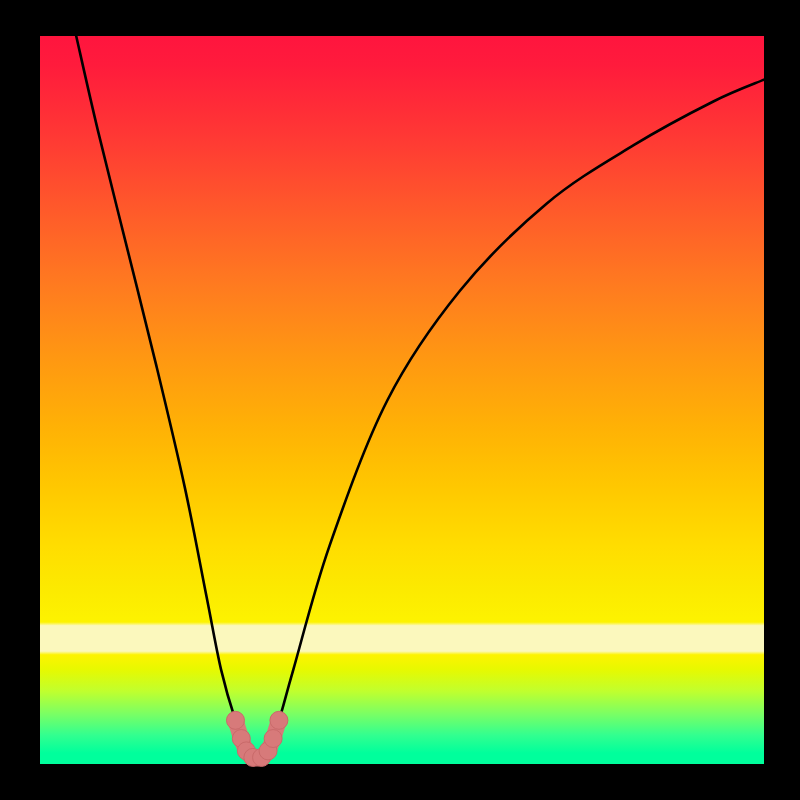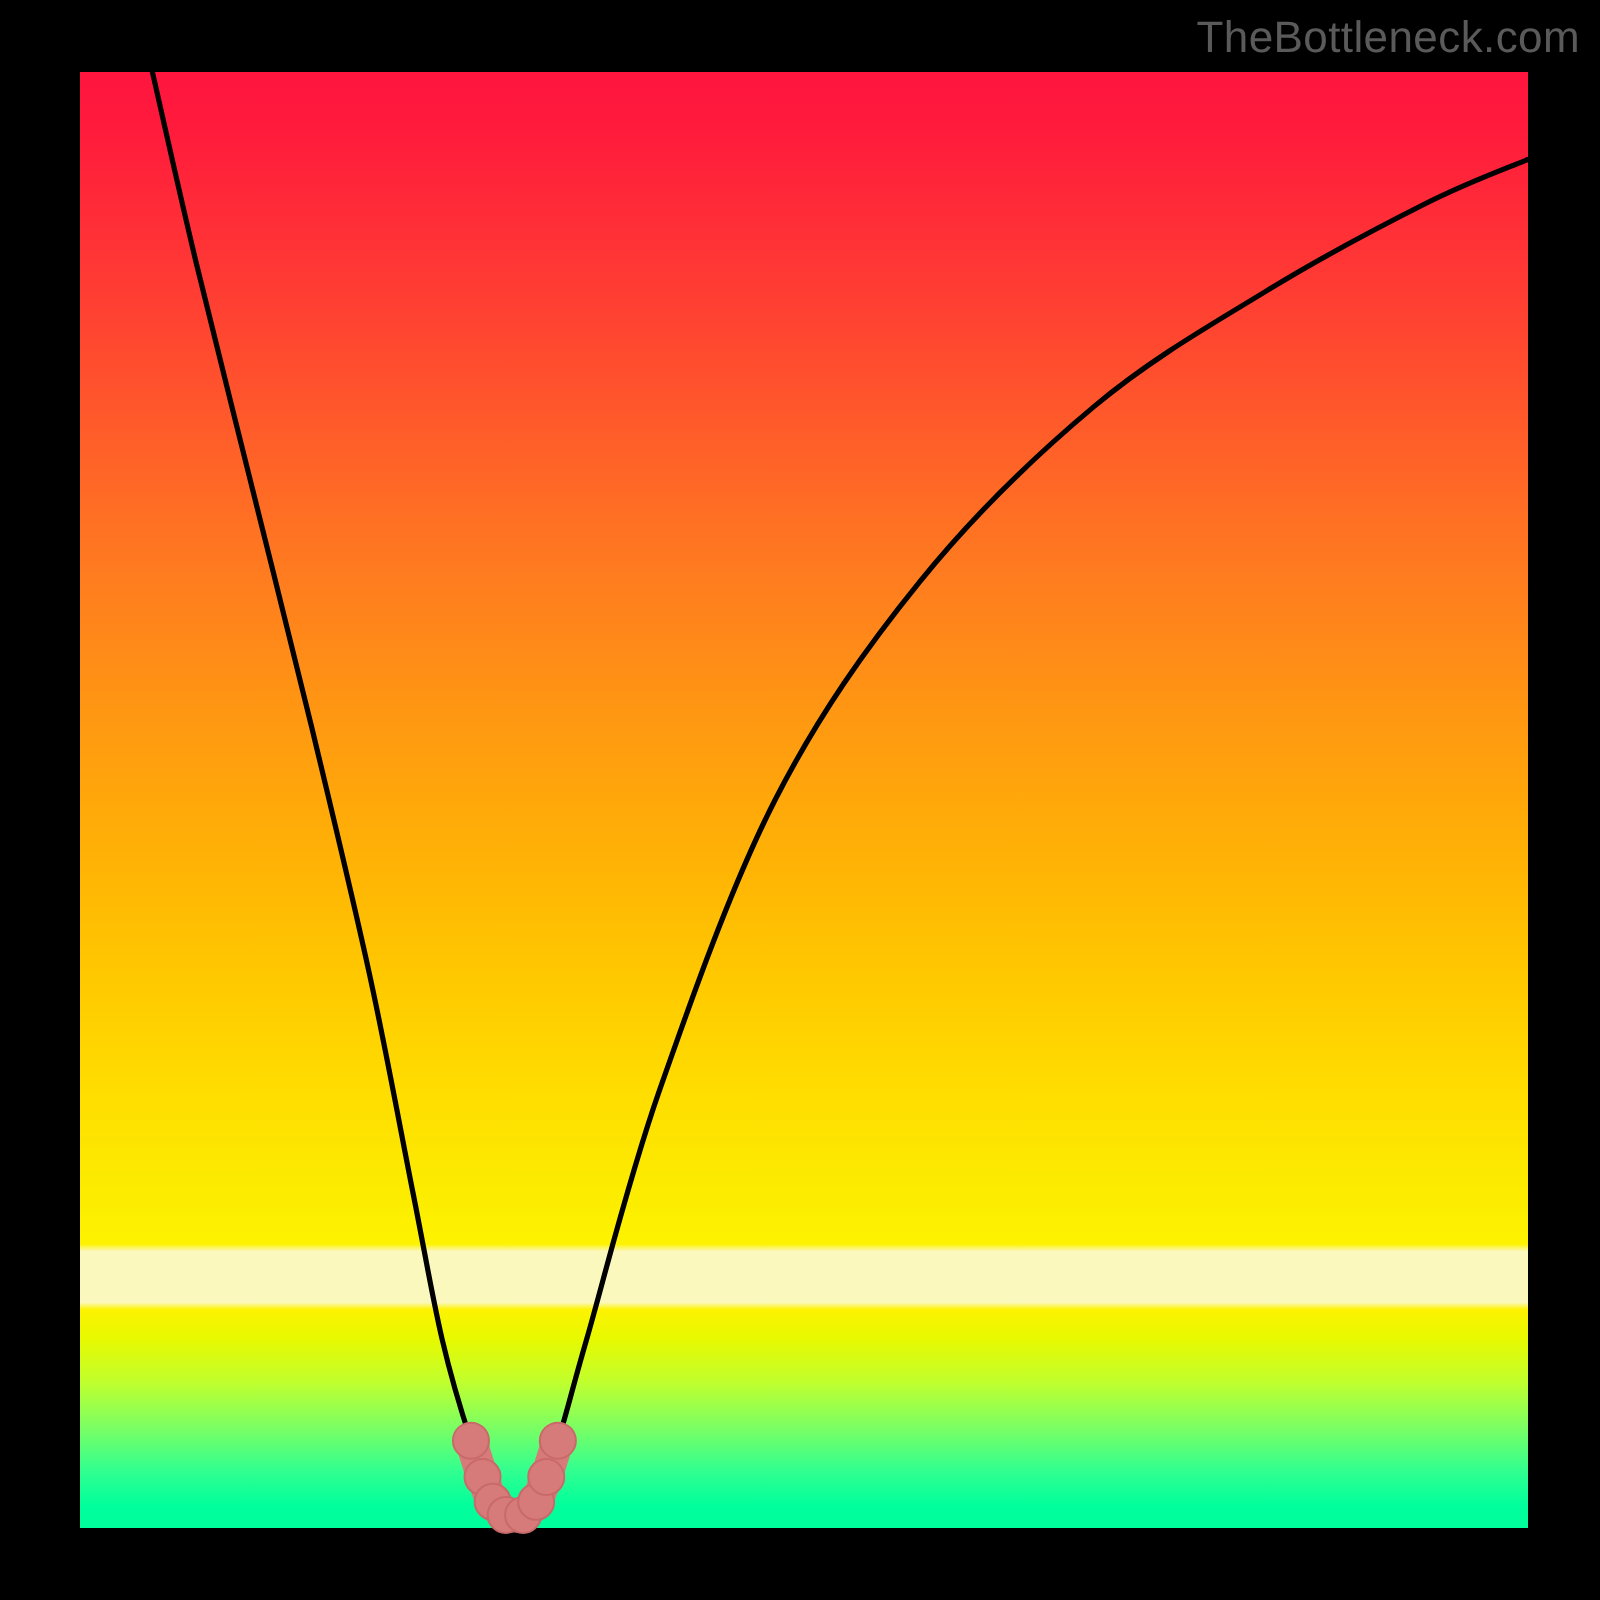--- a/index.html
+++ b/index.html
@@ -65,21 +65,20 @@
     top: 0;
     width: 724px;
     height: 728px;
     overflow: visible;
   }
 </style>
 </head>
 <body>
 
 <div class="frame">
-  <div class="watermark">TheBottleneck.com</div>
   <div class="plot">
     <svg class="curve" viewBox="0 0 724 728" preserveAspectRatio="none">
       <path id="curve-path" fill="none" stroke="#000000" stroke-width="2.6" stroke-linecap="round" d="M 36.2 0 C 39.82 15.773333333333332, 49.473333333333336 59.45333333333332, 57.92 94.63999999999999 C 66.36666666666667 129.82666666666665, 77.22666666666666 172.29333333333335, 86.88 211.12 C 96.53333333333333 249.94666666666666, 106.18666666666667 287.55999999999995, 115.84 327.59999999999997 C 125.49333333333334 367.64, 136.35333333333335 412.53333333333336, 144.8 451.36 C 153.24666666666667 490.18666666666667, 160.48666666666668 530.2266666666666, 166.52 560.56 C 172.55333333333334 590.8933333333333, 176.17333333333335 612.7333333333333, 181 633.36 C 185.82666666666665 653.9866666666667, 191.2566666666667 671.58, 195.48000000000002 684.32 C 199.70333333333335 697.0600000000001, 202.71999999999997 703.7333333333333, 206.33999999999997 709.8 C 209.95999999999998 715.8666666666666, 213.57999999999998 720.72, 217.2 720.72 C 220.82 720.72, 224.44 715.8666666666666, 228.06 709.8 C 231.68 703.7333333333333, 234.6966666666667 697.0600000000001, 238.92000000000002 684.32 C 243.14333333333335 671.58, 244.95333333333332 662.48, 253.39999999999998 633.36 C 261.84666666666664 604.24, 273.91333333333336 554.4933333333333, 289.6 509.6 C 305.2866666666667 464.7066666666667, 325.8 406.4666666666667, 347.52 364 C 369.23999999999995 321.5333333333333, 393.3733333333333 287.56, 419.91999999999996 254.8 C 446.46666666666664 222.04, 477.84 191.7066666666666, 506.79999999999995 167.43999999999994 C 535.76 143.1733333333333, 565.9266666666666 126.18666666666671, 593.68 109.20000000000005 C 621.4333333333333 92.21333333333338, 651.6 76.43999999999998, 673.32 65.51999999999998 C 695.0400000000001 54.59999999999999, 715.5533333333333 47.32000000000005, 724 43.680000000000064"></path>
       <path id="marker-path" fill="none" stroke-linecap="round" stroke-linejoin="round" d="M 195.48000000000002 684.32 C 196.44533333333334 687.3533333333334, 199.46200000000002 697.424, 201.27200000000002 702.52 C 203.08200000000002 707.616, 204.4093333333333 711.7413333333333, 206.33999999999997 714.896 C 208.27066666666664 718.0506666666666, 210.322 720.356, 212.856 721.448 C 215.39 722.54, 219.01 722.54, 221.54399999999998 721.448 C 224.07799999999997 720.356, 226.12933333333334 718.0506666666666, 228.06 714.896 C 229.99066666666667 711.7413333333333, 231.318 707.616, 233.12800000000001 702.52 C 234.93800000000002 697.424, 237.9546666666667 687.3533333333334, 238.92000000000002 684.32" stroke="#d77a7a" stroke-width="16"></path>
       <g id="marker-dots">
           <circle cx="195.48000000000002" cy="684.32" r="9" fill="#d77a7a" stroke="#c96a6a" stroke-width="1"></circle>
           <circle cx="201.27200000000002" cy="702.52" r="9" fill="#d77a7a" stroke="#c96a6a" stroke-width="1"></circle>
           <circle cx="206.33999999999997" cy="714.896" r="9" fill="#d77a7a" stroke="#c96a6a" stroke-width="1"></circle>
           <circle cx="212.856" cy="721.448" r="9" fill="#d77a7a" stroke="#c96a6a" stroke-width="1"></circle>
           <circle cx="221.54399999999998" cy="721.448" r="9" fill="#d77a7a" stroke="#c96a6a" stroke-width="1"></circle>

